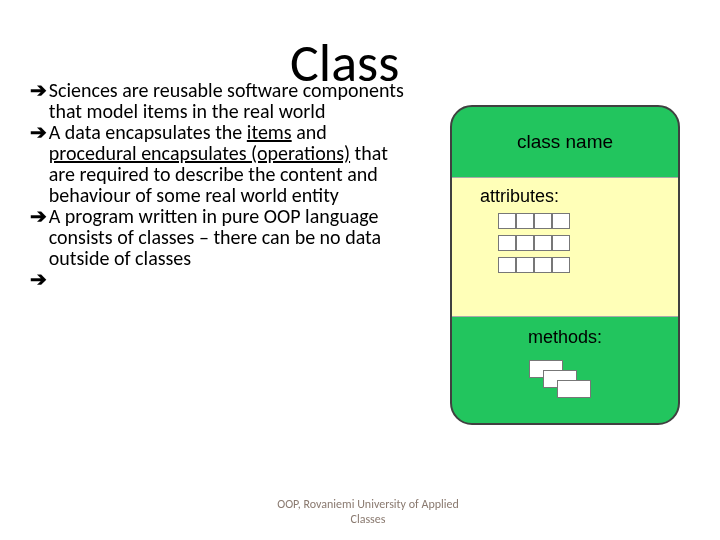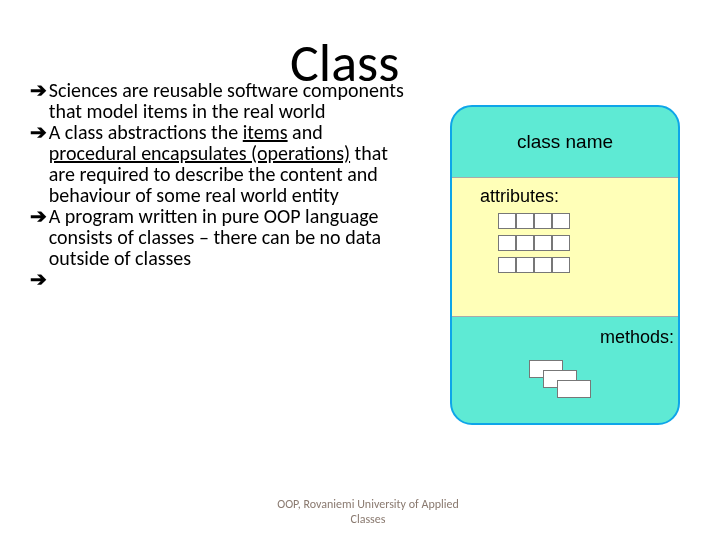--- a/index.html
+++ b/index.html
@@ -4,24 +4,24 @@
 <style>
   * { box-sizing: border-box; margin: 0; padding: 0; }
   html, body { width: 720px; height: 540px; background: #fff; font-family: Calibri, Arial, sans-serif; color: #000; }
   .slide { position: relative; width: 720px; height: 540px; }
   .title { position: absolute; left: 290px; top: 30px; font-size: 54px; font-weight: 400; }
   .bullets { position: absolute; left: 30px; top: 80px; width: 380px; font-size: 20px; line-height: 1.05; }
   .item { display: flex; margin-bottom: 0; }
   .arrow { color: #000; font-weight: bold; font-size: 20px; margin-right: 2px; flex-shrink: 0; }
   .text { }
   .u { text-decoration: underline; }
-  .diagram { position: absolute; left: 450px; top: 105px; width: 230px; height: 320px; border: 2px solid #0ea5e9; border-radius: 22px; background: #5eead4; overflow: hidden; }
+  .diagram { position: absolute; left: 450px; top: 105px; width: 230px; height: 320px; border: 2px solid #404040; border-radius: 22px; background: #22c55e; overflow: hidden; }
   .section-name { height: 70px; display: flex; align-items: center; justify-content: center; font-family: Arial, sans-serif; font-size: 19px; }
   .section-attr { height: 140px; background: #ffffb8; border-top: 1px solid #aaa; border-bottom: 1px solid #aaa; padding: 8px 28px; font-family: Arial, sans-serif; font-size: 18px; }
-  .section-meth { height: 110px; padding: 10px 4px; font-family: Arial, sans-serif; font-size: 18px; text-align: right; }
+  .section-meth { height: 110px; padding: 10px 4px; font-family: Arial, sans-serif; font-size: 18px; text-align: center; }
   .grid-row { display: flex; margin: 6px 0 0 18px; }
   .cell { width: 18px; height: 16px; border: 1px solid #777; background: #fff; margin-right: 0; }
   .stack { position: relative; width: 80px; height: 50px; margin: 8px auto 0 auto; }
   .sbox { position: absolute; width: 34px; height: 18px; border: 1px solid #777; background: #fff; }
   .footer { position: absolute; left: 0; bottom: 14px; width: 720px; text-align: center; font-size: 12px; color: #8a7a70; line-height: 1.2; margin-left: 8px; }
 </style>
 </head>
 <body>
 
 <div class="slide">
@@ -29,21 +29,21 @@
   <div class="title">Class</div>
 
   <div class="bullets">
     <div class="item">
       <span class="arrow">➔</span>
       <span class="text">Sciences are reusable software components that model items in the real world</span>
     </div>
     <div class="item">
       <span class="arrow">➔</span>
       <span class="text">
-        <span>A class abstractions the </span><span class="u">items</span><span> and </span><span class="u">procedural encapsulates (operations)</span><span> that are required to describe the content and behaviour of some real world entity</span>
+        <span>A data encapsulates the </span><span class="u">items</span><span> and </span><span class="u">procedural encapsulates (operations)</span><span> that are required to describe the content and behaviour of some real world entity</span>
       </span>
     </div>
     <div class="item">
       <span class="arrow">➔</span>
       <span class="text">A program written in pure OOP language consists of classes – there can be no data outside of classes</span>
     </div>
     <div class="item">
       <span class="arrow">➔</span>
     </div>
   </div>

